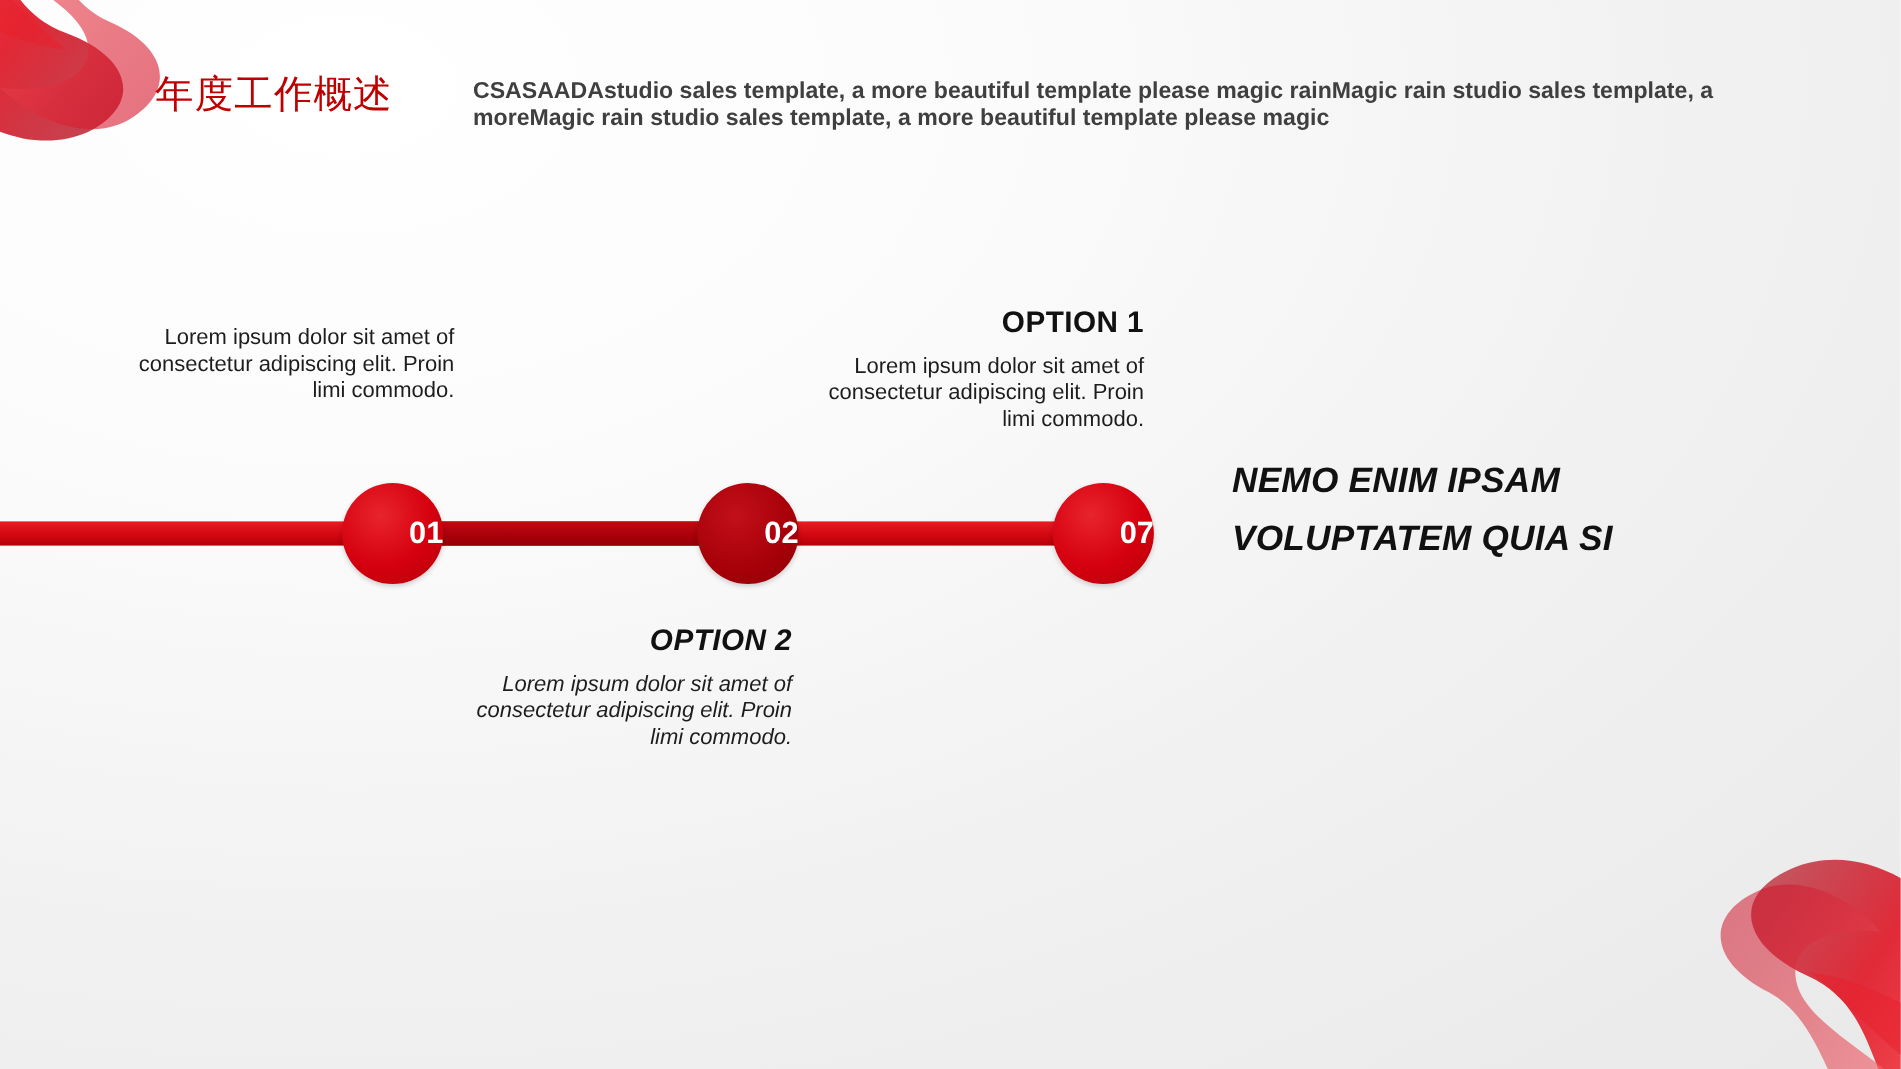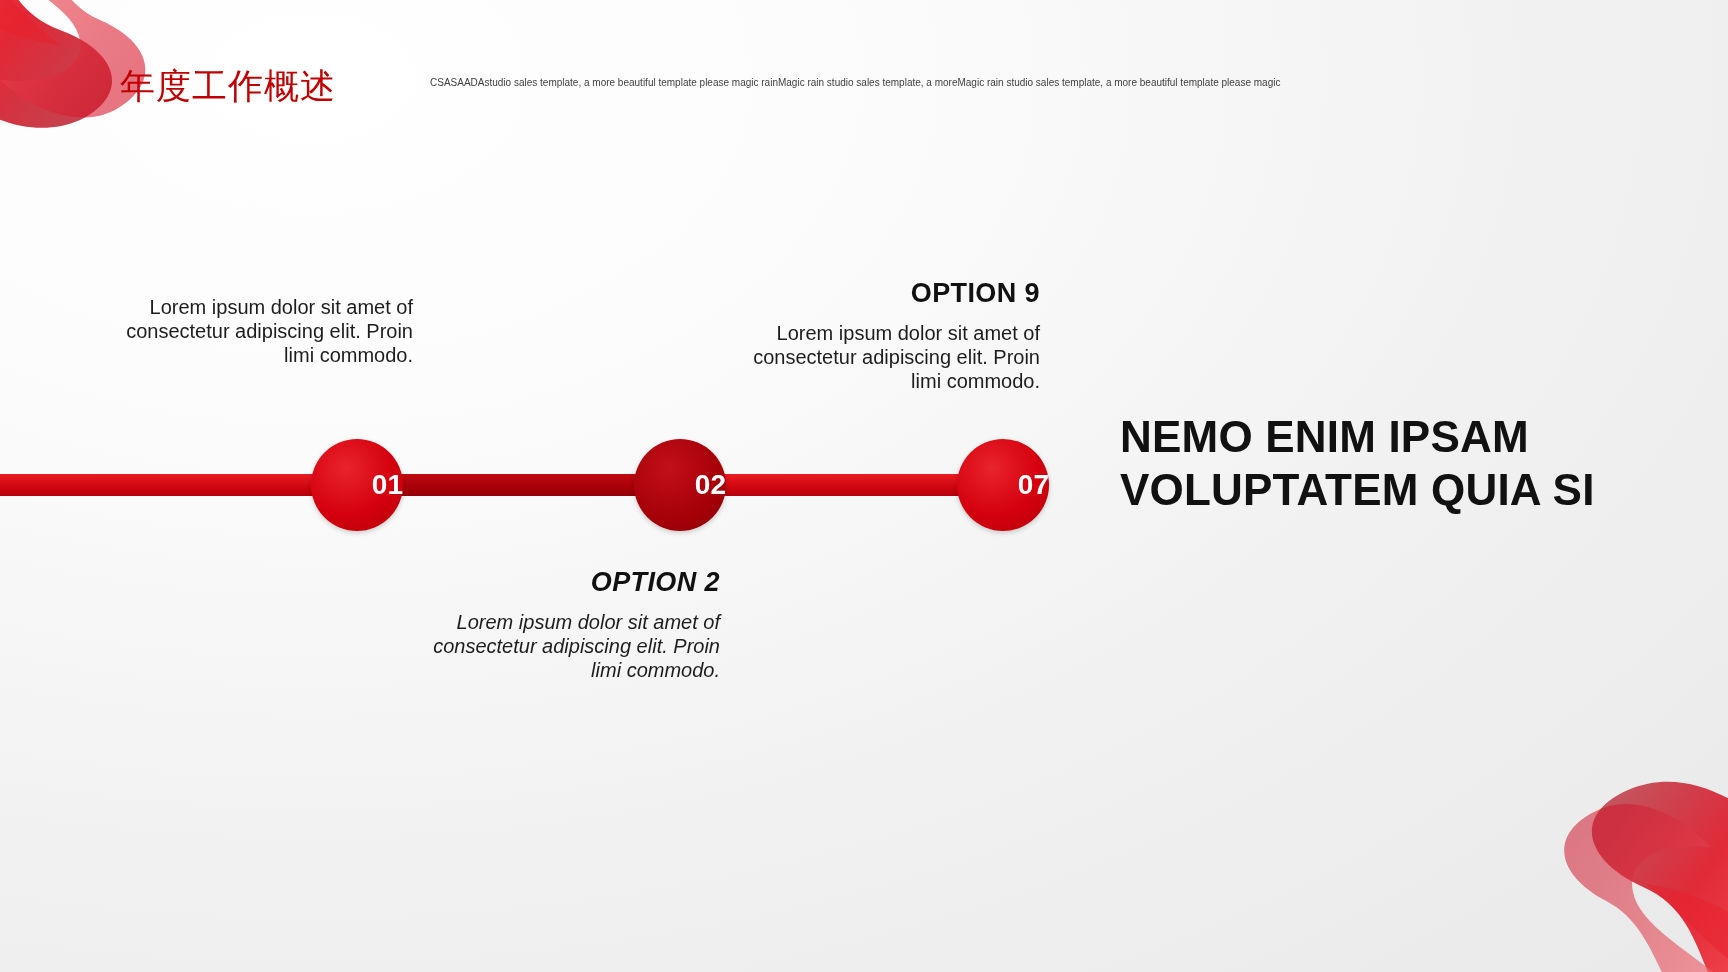--- a/index.html
+++ b/index.html
@@ -44,38 +44,39 @@
   
   .header {
     position: absolute;
     left: 0;
     top: 28px;
     width: 1728px;
     height: 80px;
   }
   .title-cn {
     position: absolute;
-    left: 120px;
+    left: 141px;
     top: 36px;
     font-size: 35px;
     line-height: 44px;
     color: #c00000;
     letter-spacing: 1px;
-    font-family: Liberation Sans, sans-serif;
+    font-family: Liberation Serif, serif;
     white-space: nowrap;
   }
   .subtitle {
     position: absolute;
     left: 430px;
     top: 42px;
     width: 1230px;
-    font-size: 10px;
+    font-size: 21px;
     line-height: 25px;
     color: #3f3f3f;
     text-align: left;
+    font-weight: bold;
   }
 
   
   .timeline-line {
     position: absolute;
     left: 0;
     top: 474px;
     width: 1040px;
     height: 22px;
     background: #e30613;
@@ -129,25 +130,26 @@
   .opt-1 { left: 108px; top: 295px; }
   .opt-2 { left: 415px; top: 567px; font-style: italic; }
   .opt-3 { left: 735px; top: 278px; }
 
   
   .headline {
     position: absolute;
     left: 1120px;
     top: 410px;
     width: 480px;
-    font-size: 44px;
+    font-size: 32px;
     line-height: 53px;
     font-weight: bold;
     color: #111111;
     letter-spacing: 0.2px;
+    font-style: italic;
   }
 </style>
 </head>
 <body>
 
 <div class="slide">
 
   <svg class="ribbon-tl" viewBox="0 0 300 330" preserveAspectRatio="none">
     <defs>
       <linearGradient id="rg1" x1="0" y1="0" x2="1" y2="1">
@@ -204,19 +206,19 @@
   <div class="opt opt-1">
     <p class="opt-body">Lorem ipsum dolor sit amet of consectetur adipiscing elit. Proin  limi commodo.</p>
   </div>
 
   <div class="opt opt-2">
     <p class="opt-head">OPTION 2</p>
     <p class="opt-body">Lorem ipsum dolor sit amet of consectetur adipiscing elit. Proin  limi commodo.</p>
   </div>
 
   <div class="opt opt-3">
-    <p class="opt-head">OPTION 9</p>
+    <p class="opt-head">OPTION 1</p>
     <p class="opt-body">Lorem ipsum dolor sit amet of consectetur adipiscing elit. Proin  limi commodo.</p>
   </div>
 
   <div class="headline">NEMO ENIM IPSAM VOLUPTATEM QUIA SI</div>
 
 </div>
 
 </body></html>

